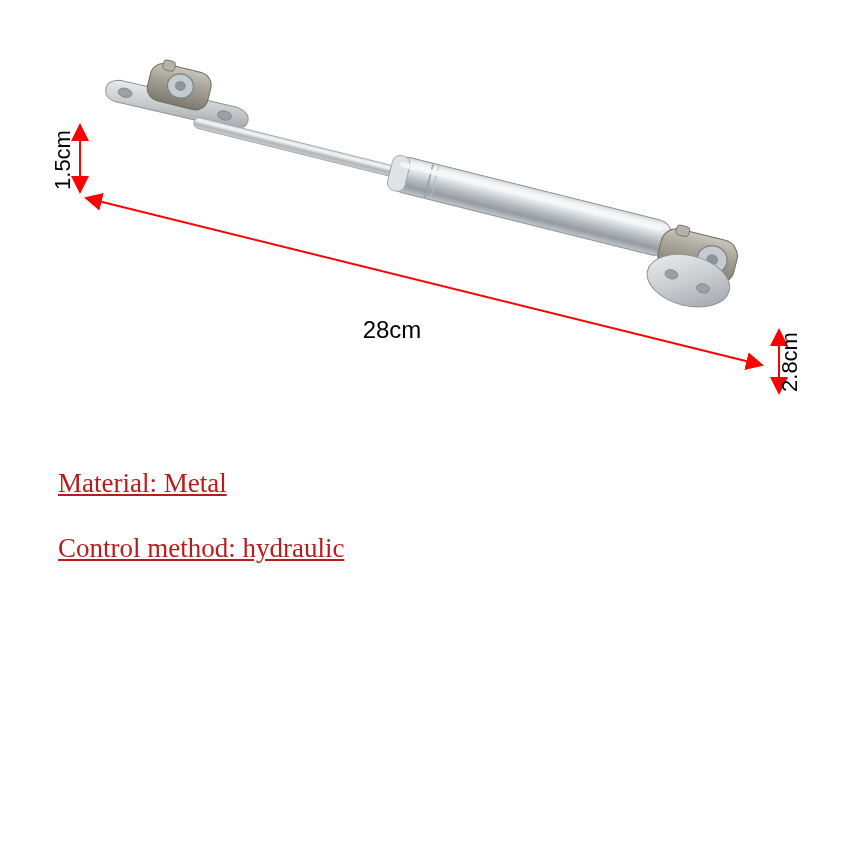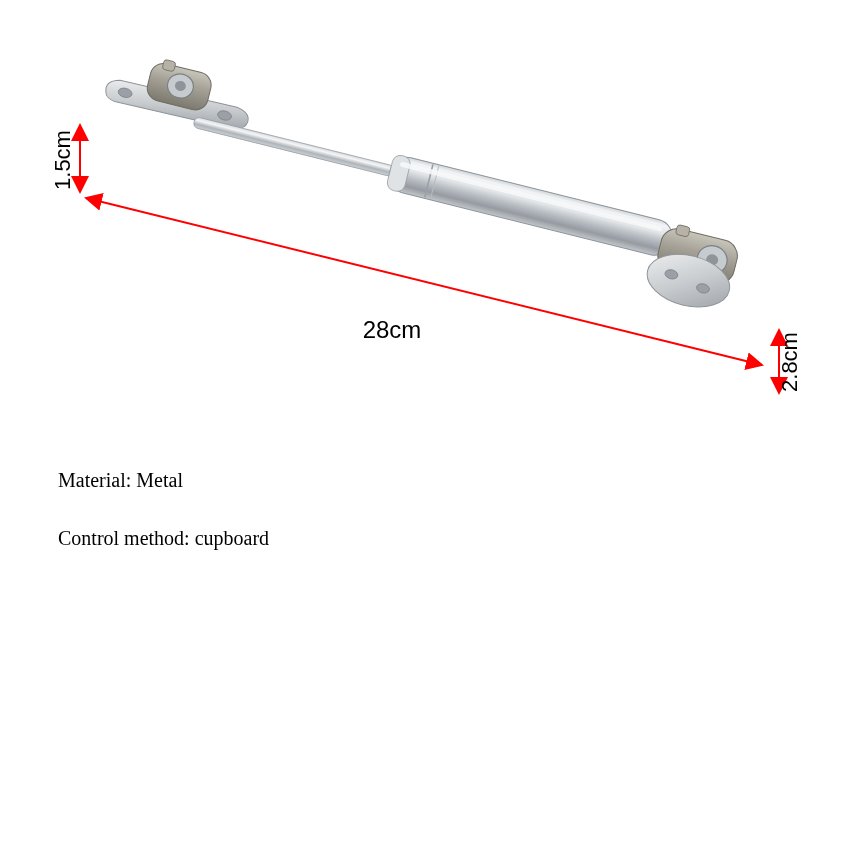--- a/index.html
+++ b/index.html
@@ -25,25 +25,26 @@
     display: block;
   }
   .spec-list {
     position: absolute;
     left: 58px;
     top: 470px;
     width: 780px;
   }
   .spec-line {
     font-family: "Liberation Serif", serif;
-    font-size: 20px;
-    color: #000000;
+    font-size: 27px;
+    color: #b91c1c;
     line-height: 1.0;
     margin-bottom: 38px;
     white-space: nowrap;
+    text-decoration: underline;
   }
   .dim-label {
     font-family: "Liberation Sans", sans-serif;
     fill: #000000;
   }
 </style>
 </head>
 <body>
 
 <div id="product-figure">
@@ -134,14 +135,14 @@
 
     <g>
       <line x1="779" y1="330" x2="779" y2="393" stroke="#ff0000" stroke-width="2" marker-start="url(#arrowRedStart)" marker-end="url(#arrowRed)"></line>
       <text class="dim-label" x="797" y="362" font-size="22" text-anchor="middle" transform="rotate(-90 797 362)">2.8cm</text>
     </g>
   </svg>
 </div>
 
 <div class="spec-list">
   <div class="spec-line">Material: Metal</div>
-  <div class="spec-line">Control method: cupboard</div>
+  <div class="spec-line">Control method: hydraulic</div>
 </div>
 
 </body></html>

